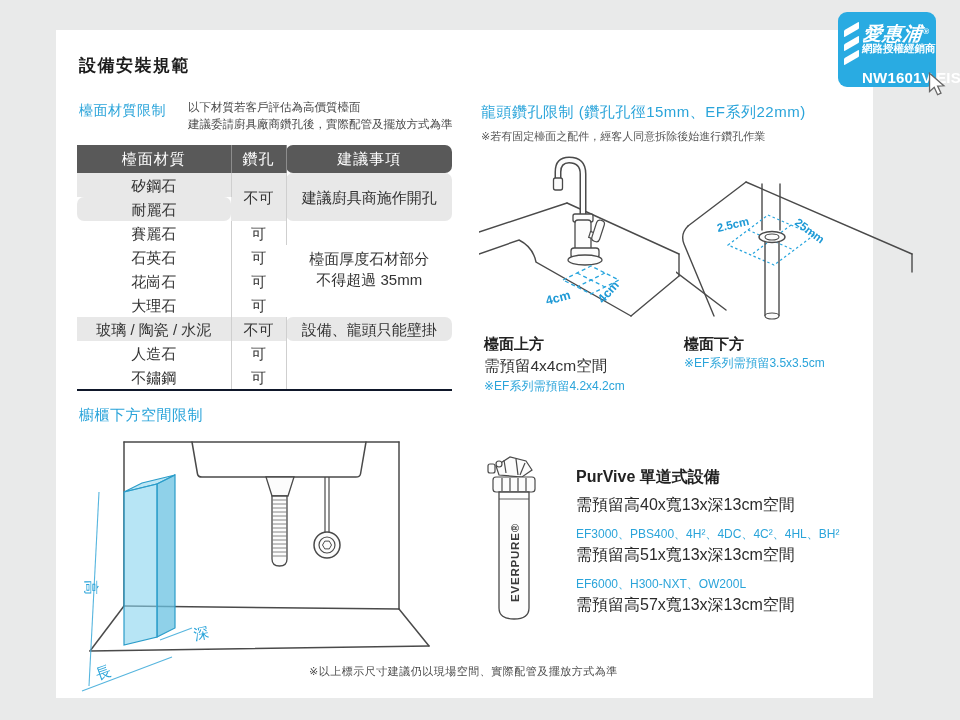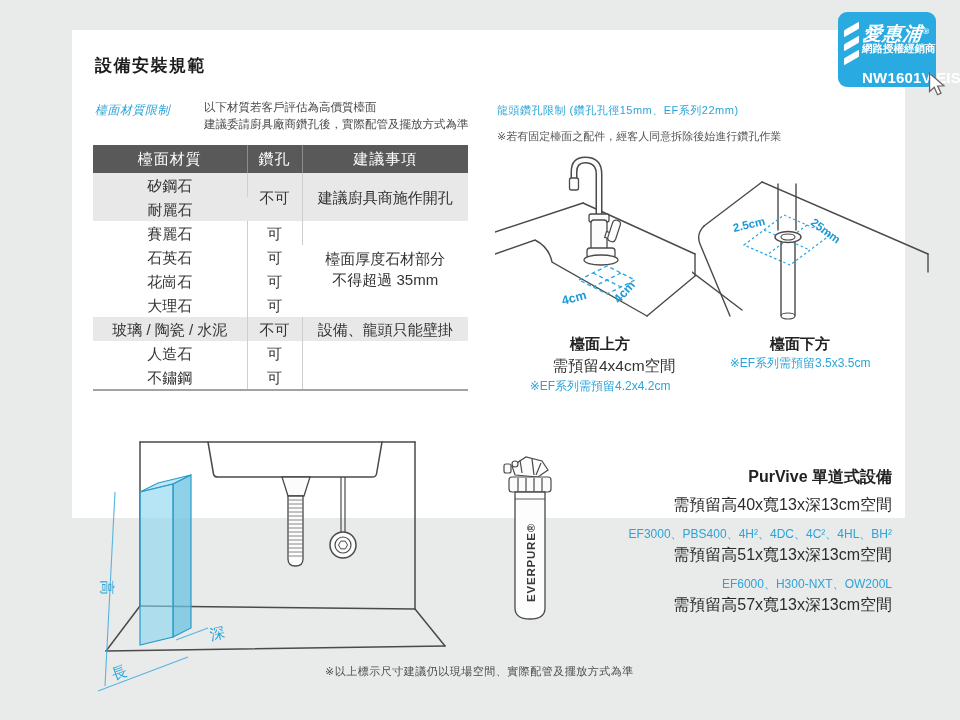--- a/index.html
+++ b/index.html
@@ -3,48 +3,48 @@
 <meta charset="utf-8">
 <style>
   html,body{margin:0;padding:0;}
   body{
     width:960px;height:720px;position:relative;overflow:hidden;
     background:#e9eaea;
     font-family:"Liberation Sans","DejaVu Sans",sans-serif;
     color:#333;
   }
   .abs{position:absolute;}
-  .card{left:72px;top:30px;width:817px;height:488px;background:#ffffff;padding-left:16px;}
+  .card{left:56px;top:30px;width:817px;height:668px;background:#ffffff;}
 
   .doc-title{left:23px;top:24px;font-size:17px;font-weight:bold;color:#1c1c1c;letter-spacing:1.5px;}
-  .sec-heading{font-size:11px;color:#2aa4da;letter-spacing:0.5px;white-space:nowrap;}
-  #h-countertop{left:23px;top:72px;font-size:12px;font-style:italic;}
+  .sec-heading{font-size:15px;color:#2aa4da;letter-spacing:0.5px;white-space:nowrap;}
+  #h-countertop{left:23px;top:72px;font-size:14px;}
   #h-faucet{left:425px;top:73px;}
   #h-cabinet{left:23px;top:376px;}
 
   .small-note{font-size:11.5px;color:#4a4a4a;line-height:17px;white-space:nowrap;}
   #note-countertop{left:132px;top:69px;}
   #note-faucet{left:425px;top:98px;font-size:11px;color:#555;}
 
   table.mat{position:absolute;left:21px;top:115px;width:375px;border-collapse:collapse;table-layout:fixed;
-    font-size:15px;color:#333;border-bottom:2px solid #a3a3a3;}
+    font-size:15px;color:#333;border-bottom:2px solid #0f172a;}
   table.mat th{background:#595959;color:#ffffff;font-weight:normal;height:26px;text-align:center;
     border-right:1px solid #8d8d8d;font-size:15px;letter-spacing:1px;}
   table.mat td{height:24px;text-align:center;border-right:1px solid #cfcfcf;padding:0;line-height:21px;}
-  table.mat th:last-child, table.mat td:last-child{border-right:none;}
+  table.mat th:last-child, table.mat td:last-child{border-right:none;border-radius:7px;}
   table.mat tr.shade td{background:#e8e8e8;}
 
-  .cap-block{width:200px;text-align:center;}
+  .cap-block{width:200px;}
   #cap-above{left:428px;top:303px;}
   #cap-below{left:628px;top:303px;}
   .cap-title{font-size:15px;font-weight:bold;color:#222;line-height:21px;}
-  .cap-space{font-size:15.5px;color:#333;line-height:23px;white-space:nowrap;margin-left:28px;}
+  .cap-space{font-size:15.5px;color:#333;line-height:23px;white-space:nowrap;}
   .cap-ef{font-size:12px;color:#2aa4da;line-height:19px;white-space:nowrap;}
 
-  #purvive{left:520px;top:437px;width:300px;text-align:right;}
+  #purvive{left:520px;top:437px;width:300px;}
   .pv-title{font-size:16px;font-weight:bold;color:#222;margin-bottom:7px;}
   .pv-models{font-size:12px;color:#2aa4da;margin-top:10px;white-space:nowrap;}
   .pv-space{font-size:16px;color:#2b2b2b;margin-top:2px;white-space:nowrap;}
 
   #footer-note{left:253px;top:634px;font-size:11px;color:#4a4a4a;letter-spacing:0.5px;}
 
   
   #badge{left:838px;top:12px;width:98px;height:75px;background:#29abe2;border-radius:9px;}
   .stripe{position:absolute;left:6px;width:15px;height:7px;background:#ffffff;transform:skewY(-30deg);border-radius:1px;}
   #stripe1{top:14px;} #stripe2{top:28px;} #stripe3{top:42px;}
@@ -191,20 +191,21 @@
   <div class="abs cap-block" id="cap-above">
     <div class="cap-title">檯面上方</div>
     <div class="cap-space">需預留4x4cm空間</div>
     <div class="cap-ef">※EF系列需預留4.2x4.2cm</div>
   </div>
   <div class="abs cap-block" id="cap-below">
     <div class="cap-title">檯面下方</div>
     <div class="cap-ef">※EF系列需預留3.5x3.5cm</div>
   </div>
 
+  <div class="abs sec-heading" id="h-cabinet">櫥櫃下方空間限制</div>
 
   <svg class="abs" style="left:6px;top:398px;" width="388" height="268" viewBox="0 0 388 268">
     <g stroke="#4a4a4a" stroke-width="1.5" fill="none" stroke-linecap="round">
       <line x1="62" y1="14" x2="337" y2="14"></line>
       <line x1="62" y1="14" x2="62" y2="178"></line>
       <line x1="337" y1="14" x2="337" y2="181"></line>
       <line x1="62" y1="178" x2="337" y2="181"></line>
       <line x1="62" y1="178" x2="28" y2="223"></line>
       <line x1="337" y1="181" x2="367" y2="218"></line>
       <line x1="28" y1="223" x2="367" y2="218"></line>

